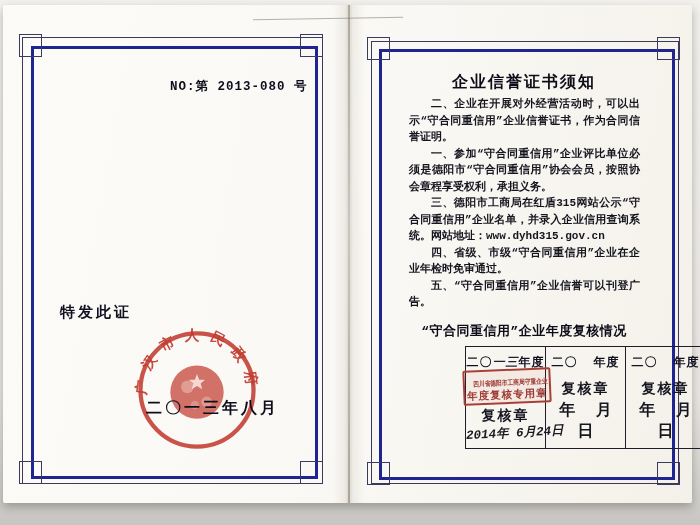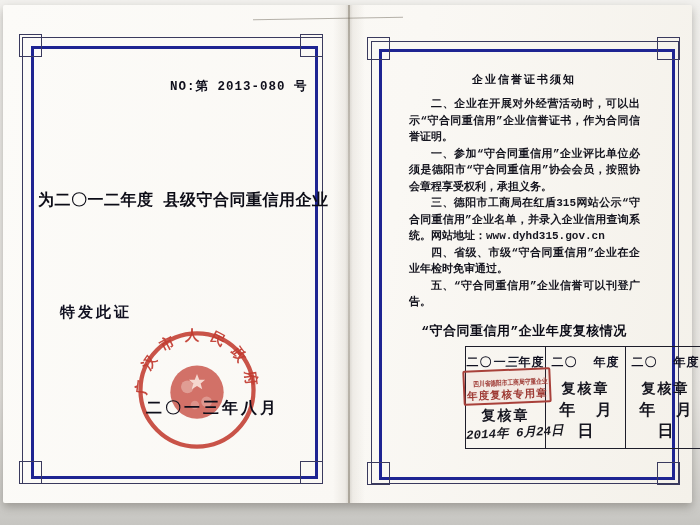--- a/index.html
+++ b/index.html
@@ -23,21 +23,21 @@
   
   .serial{left:170px;top:78px;font-weight:bold;font-size:12.5px;letter-spacing:1px;color:#0f0f1c;}
   .nameline{left:46px;top:112px;font-size:14px;font-weight:bold;color:#101020;white-space:nowrap;}
   .hw{font-style:italic;font-weight:bold;color:#1b2030;}
   .company{font-size:15px;letter-spacing:1px;}
   .award{left:38px;top:190px;width:288px;font-weight:bold;font-size:16px;letter-spacing:.5px;color:#0c0c16;white-space:nowrap;}
   .issue{left:60px;top:303px;font-weight:bold;font-size:15px;letter-spacing:3px;color:#101020;}
   .seal{left:133px;top:326px;width:128px;height:128px;}
   .issuedate{left:146px;top:398px;font-weight:bold;font-size:16px;letter-spacing:3px;color:#0e0e1a;z-index:5;}
   
-  .rtitle{left:408px;top:72px;width:232px;text-align:center;font-weight:bold;font-size:11px;letter-spacing:2px;color:#0d0d18;}
+  .rtitle{left:408px;top:72px;width:232px;text-align:center;font-weight:bold;font-size:16px;letter-spacing:2px;color:#0d0d18;}
   .rbody{left:409px;top:96px;width:231px;font-size:11px;font-weight:bold;line-height:16.5px;
          text-align:justify;color:#15151f;}
   .rbody p{margin:0;text-indent:2em;}
   .rheading{left:404px;top:322px;width:240px;text-align:center;font-weight:bold;font-size:13px;letter-spacing:.5px;color:#0d0d18;}
   .rtable{left:424px;top:346px;width:239px;height:101px;display:flex;border:1.5px solid #1d1d2a;margin-left:41px;}
   .tcol{flex:1;position:relative;}
   .tcol + .tcol{border-left:1.5px solid #1d1d2a;}
   .yearhdr{margin-top:7px;text-align:center;font-weight:bold;font-size:12px;letter-spacing:1px;color:#101020;white-space:nowrap;}
   .hfill{display:inline-block;min-width:16px;text-align:center;}
   .stamp{left:-3px;top:22px;width:84px;border:2px solid #a8403a;border-radius:2px;
@@ -64,21 +64,20 @@
     <div class="abs f-thin" style="left:22px;top:37px;width:299px;height:445px;"></div>
     <div class="abs f-blue" style="left:31px;top:46px;width:281px;height:427px;"></div>
     <div class="abs knot" style="left:19px;top:34px;"></div>
     <div class="abs knot" style="left:300px;top:34px;"></div>
     <div class="abs knot" style="left:19px;top:461px;"></div>
     <div class="abs knot" style="left:300px;top:461px;"></div>
 
     <div class="abs serial">NO:第 2013-080 号</div>
 
 
-    <div class="abs award">为二〇一二年度 县级守合同重信用企业</div>
 
     <div class="abs issue">特发此证</div>
 
     <svg class="abs seal" viewBox="0 0 120 120">
       <circle cx="60" cy="60" r="53" fill="none" stroke="#c23b30" stroke-width="4" opacity=".88"></circle>
       <path id="sealarc" d="M19.3,83.5 A47,47 0 1 1 100.7,83.5" fill="none"></path>
       <text font-size="13.5" font-weight="bold" fill="#c23b30" letter-spacing="9" opacity=".92">
         <textPath href="#sealarc" startOffset="50%" text-anchor="middle">广汉市人民政府</textPath>
       </text>
       <g>

